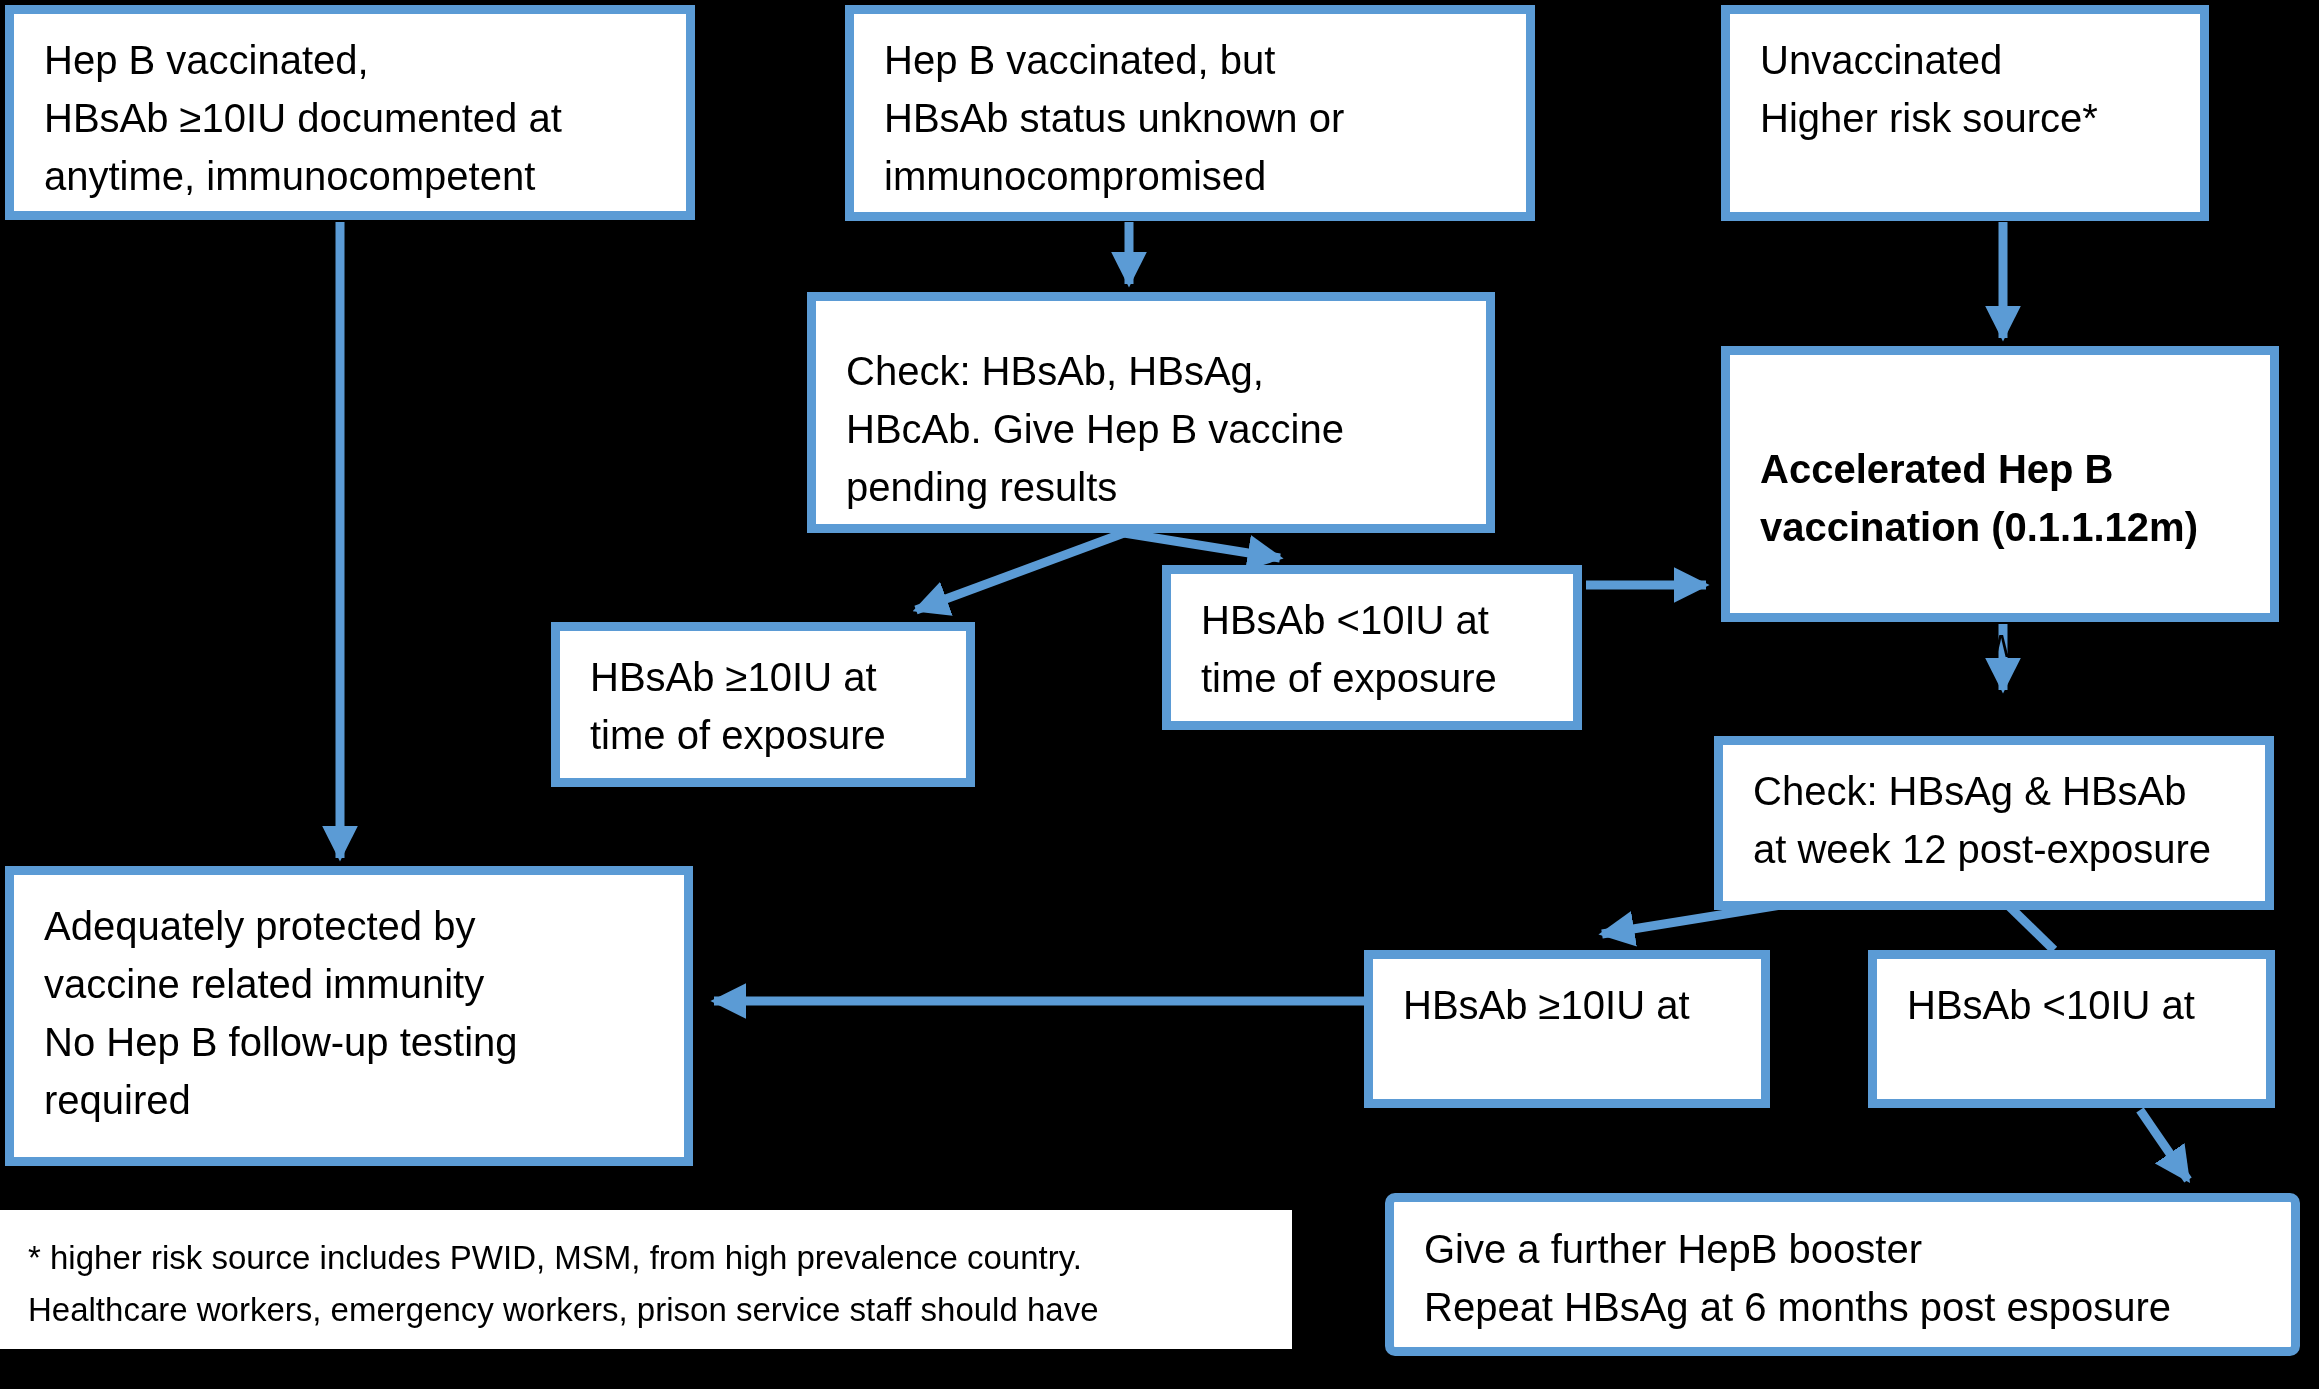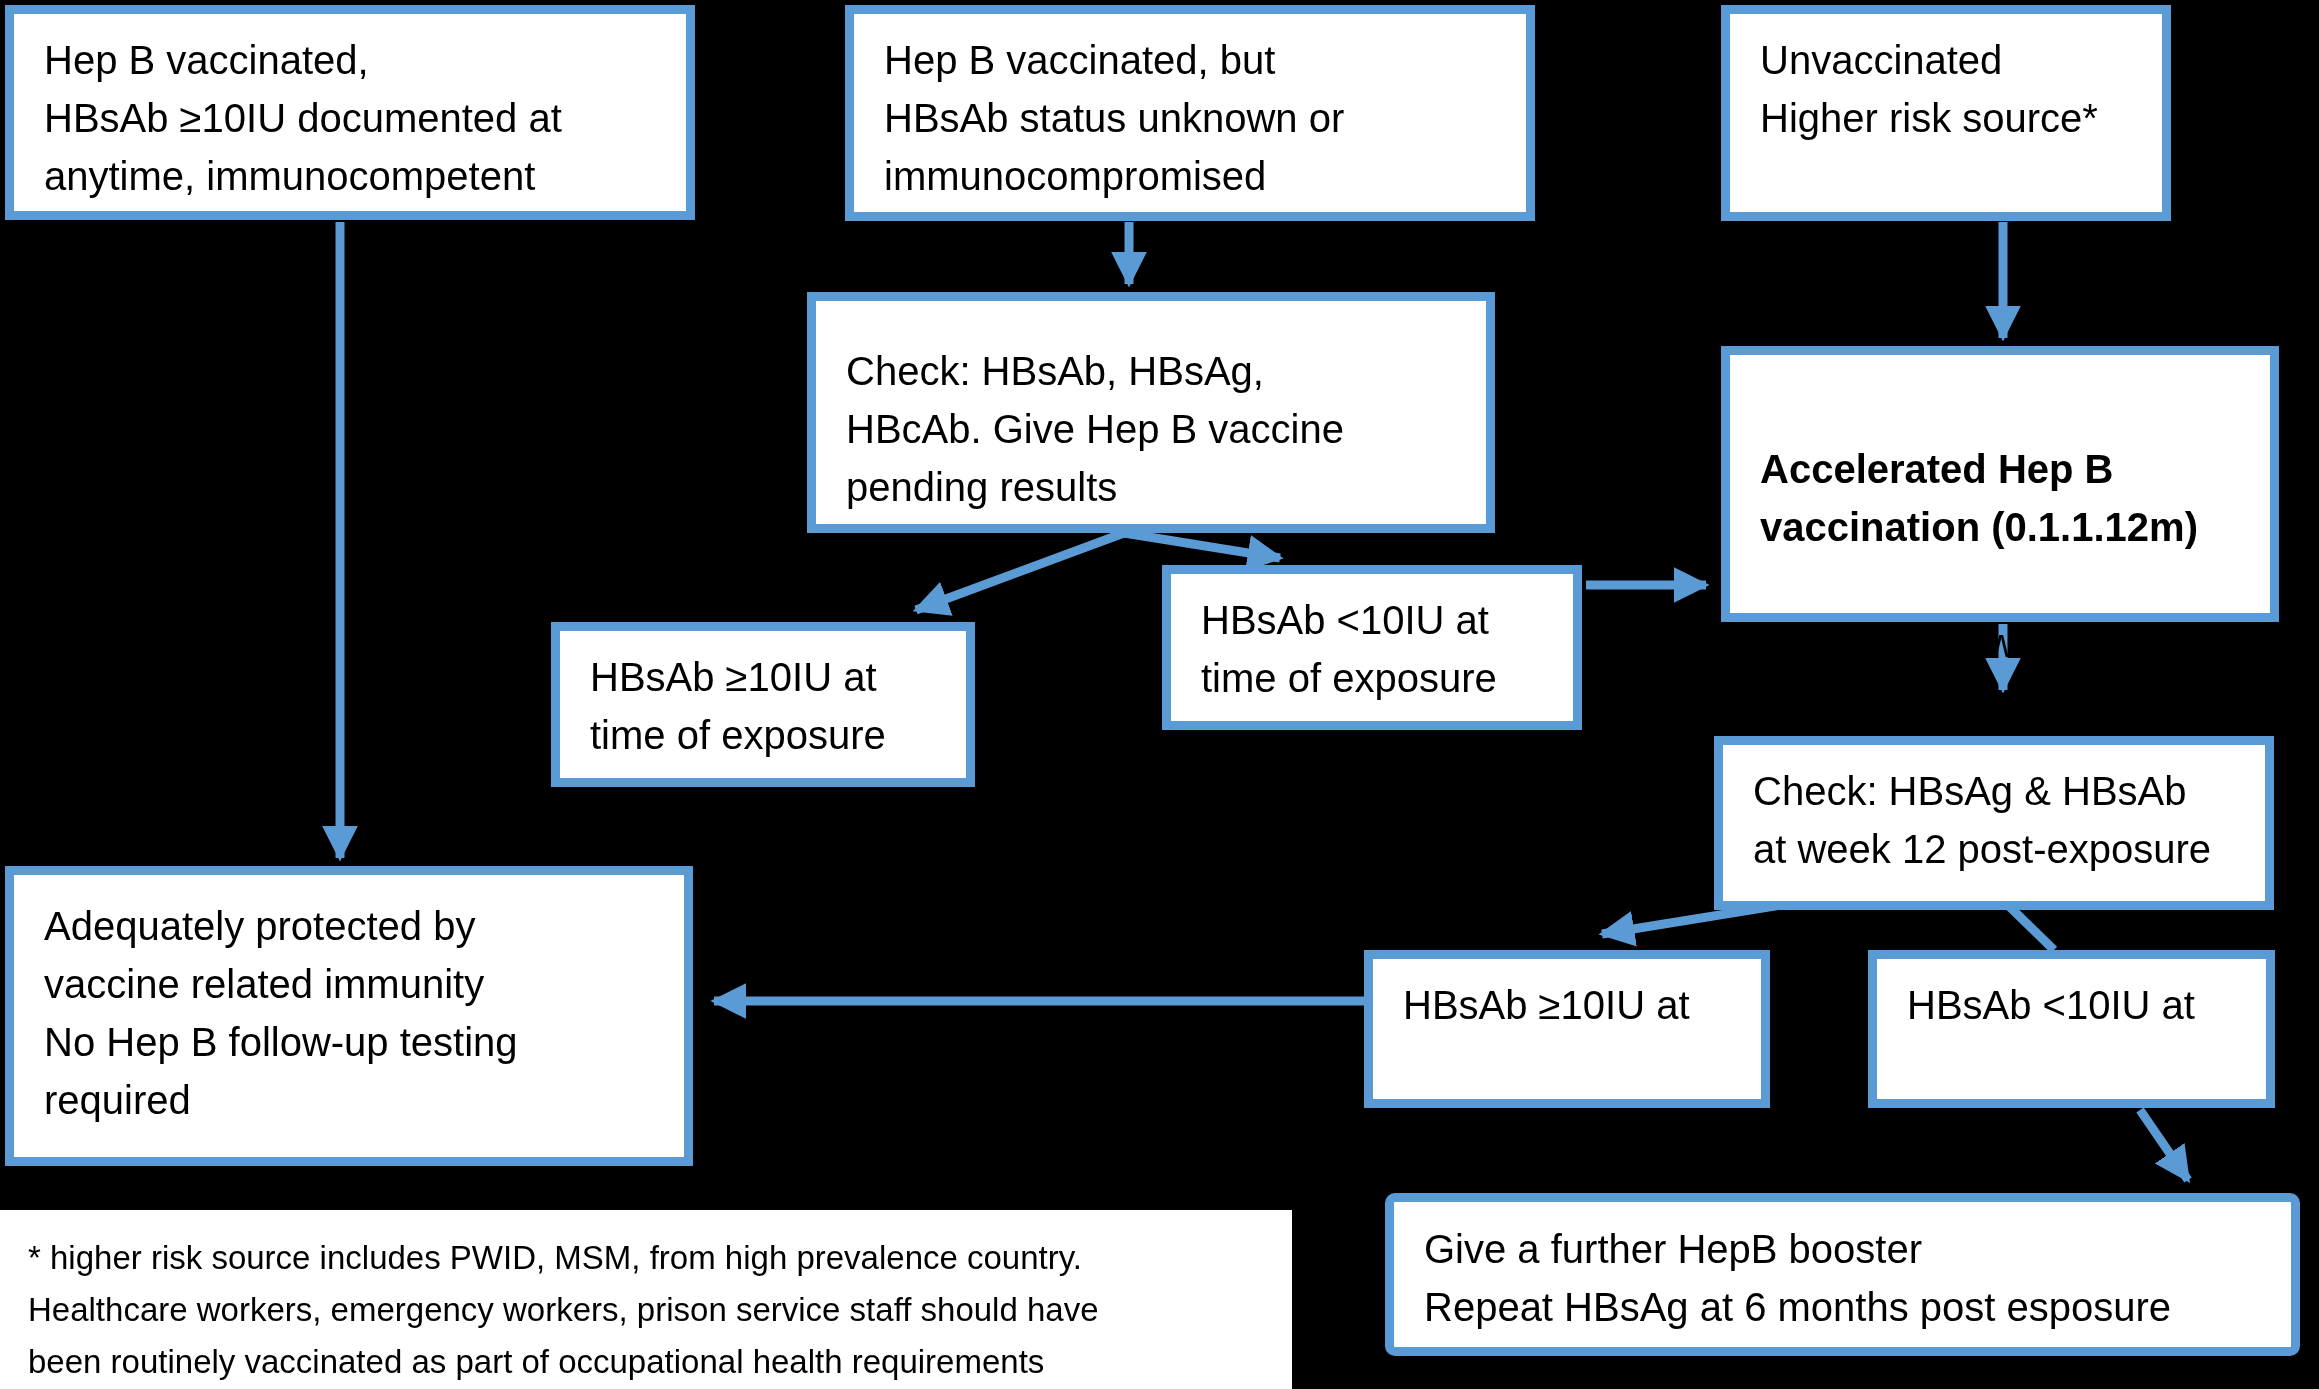--- a/index.html
+++ b/index.html
@@ -75,21 +75,21 @@
   </svg>
 
   <div class="node" style="left:5px;top:5px;width:690px;height:215px;">Hep B vaccinated,
 HBsAb ≥10IU documented at
 anytime, immunocompetent</div>
 
   <div class="node" style="left:805px;top:5px;width:690px;height:216px;margin-left:40px;">Hep B vaccinated, but
 HBsAb status unknown or
 immunocompromised</div>
 
-  <div class="node" style="left:1721px;top:5px;width:450px;height:216px;">Unvaccinated
+  <div class="node" style="left:1721px;top:5px;width:488px;height:216px;">Unvaccinated
 Higher risk source*</div>
 
   <div class="node" style="left:807px;top:292px;width:688px;height:241px;padding-top:41px;">Check: HBsAb, HBsAg,
 HBcAb. Give Hep B vaccine
 pending results</div>
 
   <div class="node" style="left:1721px;top:346px;width:558px;height:276px;padding-top:27px;">
     <span class="bold-part">Accelerated Hep B
 vaccination (0.1.1.12m)</span>
     <span class="normal-part">if source known HBsAg+</span>
@@ -109,17 +109,17 @@
 No Hep B follow-up testing
 required</div>
 
   <div class="node" style="left:1364px;top:950px;width:406px;height:158px;">HBsAb ≥10IU at</div>
 
   <div class="node" style="left:1868px;top:950px;width:407px;height:158px;">HBsAb &lt;10IU at</div>
 
   <div class="node" style="left:1385px;top:1193px;width:915px;height:163px;padding-top:18px;border-radius:10px;">Give a further HepB booster
 Repeat HBsAg at 6 months post esposure</div>
 
-  <div class="footnote" style="left:0px;top:1210px;width:1292px;height:179px;">* higher risk source includes PWID, MSM, from high prevalence country.
+  <div class="footnote" style="left:0px;top:1210px;width:1292px;height:139px;">* higher risk source includes PWID, MSM, from high prevalence country.
 Healthcare workers, emergency workers, prison service staff should have
 been routinely vaccinated as part of occupational health requirements</div>
 
 </div>
 
 </body></html>

